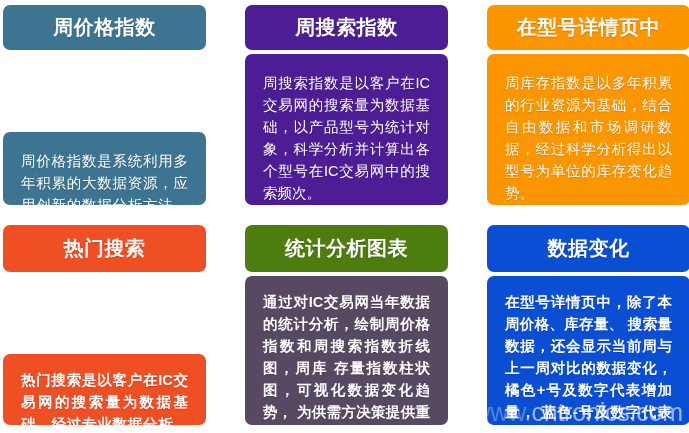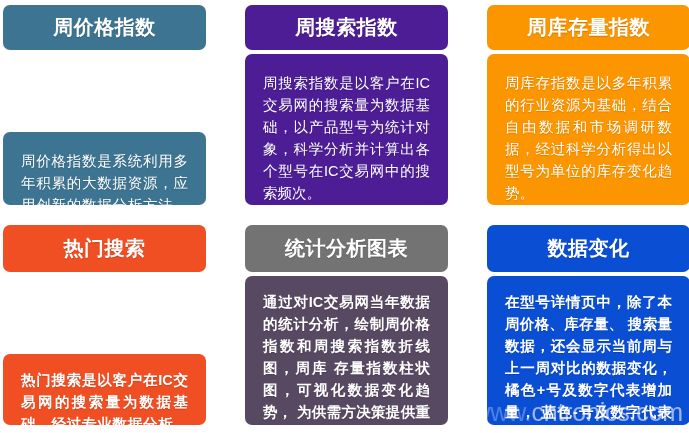--- a/index.html
+++ b/index.html
@@ -84,21 +84,21 @@
   }
 
   
   .theme-blue   .card-header, .theme-blue   .card-body { background: #3c7491; }
   .theme-green  .card-header, .theme-green  .card-body { background: #4c1d95; }
   .theme-orange .card-header, .theme-orange .card-body { background: #fb9500; }
   .theme-red    .card-header, .theme-red    .card-body { background: #f04e23; }
   .theme-purple .card-header, .theme-purple .card-body { background: #574962; }
   .theme-indigo .card-header, .theme-indigo .card-body { background: #0a4ed4; }
 
-  .theme-purple .card-header { background: #737373; }
+  .theme-purple .card-header { background: #4d7c0f; }
 
   
   .row-1 .card-body { padding-top: 18px; }
   .row-2 .card-body { padding-top: 15px; font-weight: bold; }
 
   .watermark {
     position: absolute;
     right: 6px;
     bottom: 6px;
     font-size: 25px;
@@ -132,21 +132,21 @@
       <span class="card-title">周搜索指数</span>
     </div>
     <div class="card-gap"></div>
     <div class="card-body">
       <span class="card-text">周搜索指数是以客户在IC交易网的搜索量为数据基础，以产品型号为统计对象，科学分析并计算出各个型号在IC交易网中的搜索频次。</span>
     </div>
   </div>
 
   <div class="card col-3 row-1 theme-orange">
     <div class="card-header">
-      <span class="card-title">周库存量指数</span>
+      <span class="card-title">在型号详情页中</span>
     </div>
     <div class="card-gap"></div>
     <div class="card-body">
       <span class="card-text">周库存指数是以多年积累的行业资源为基础，结合自由数据和市场调研数据，经过科学分析得出以型号为单位的库存变化趋势。</span>
     </div>
   </div>
 
   <div class="card col-1 row-2 theme-red">
     <div class="card-header">
       <span class="card-title">热门搜索</span>

